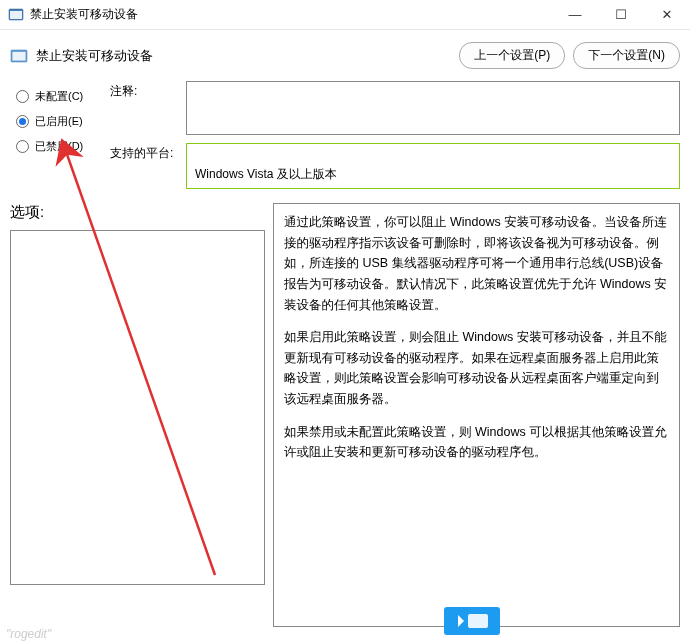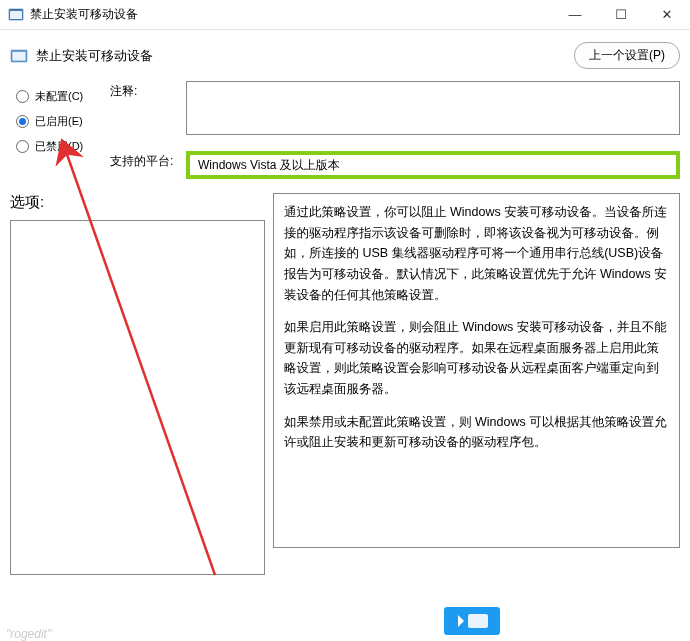--- a/index.html
+++ b/index.html
@@ -93,60 +93,60 @@
       width: 7px;
       height: 7px;
       background: #1a73e8;
       border-radius: 50%;
     }
     .radio-label { font-size: 11px; }
     .right-meta {
       flex: 1;
       display: grid;
       grid-template-columns: 70px 1fr;
-      gap: 16px 6px;
+      gap: 8px 6px;
       align-items: start;
     }
     .meta-label {
       font-size: 12px;
       padding-top: 2px;
       text-align: left;
     }
     .comment-box {
       border: 1px solid #888;
       background: #fff;
       height: 54px;
       width: 100%;
     }
     .platform-box {
-      border: 4px solid #84cc16;
+      border: 1px solid #84cc16;
       background: #fff;
       height: 28px;
-      padding: 2px 8px;
+      padding: 22px 8px;
       font-size: 12px;
       width: 100%;
     }
     .lower-section {
       display: flex;
       padding: 14px 10px 10px 10px;
       gap: 8px;
     }
     .options-col { width: 255px; }
     .section-heading { font-size: 15px; margin-bottom: 8px; }
     .options-box {
       border: 1px solid #888;
       background: #fff;
       height: 355px;
       width: 100%;
     }
     .help-col { flex: 1; }
     .help-box {
       border: 1px solid #888;
       background: #fff;
-      height: 355px;
+      height: 424px;
       width: 100%;
       padding: 8px 10px;
       overflow-y: auto;
       font-size: 12.5px;
       line-height: 1.65;
     }
     .help-box p { margin-bottom: 12px; }
     .help-box p:last-child { margin-bottom: 0; }
     .annotation-arrow {
       position: absolute;
@@ -198,20 +198,21 @@
 
 <div class="header-row">
   <span class="header-icon">
     <svg width="18" height="18" viewBox="0 0 18 18">
         <rect x="1" y="3" width="16" height="12" rx="1" fill="#6aa3d8" stroke="#3a6fa0" stroke-width="0.5"></rect>
         <rect x="2.5" y="5" width="13" height="8.5" fill="#eaf2fb"></rect>
       </svg>
   </span>
   <span class="header-title">禁止安装可移动设备</span>
   <button class="nav-btn">上一个设置(P)</button>
+  <button class="nav-btn">下一个设置(N)</button>
 </div>
 
 <div class="top-section">
   <div class="left-radios">
     <div class="radio-row">
       <span class="radio"></span>
       <span class="radio-label">未配置(C)</span>
     </div>
     <div class="radio-row">
       <span class="radio checked"></span>

